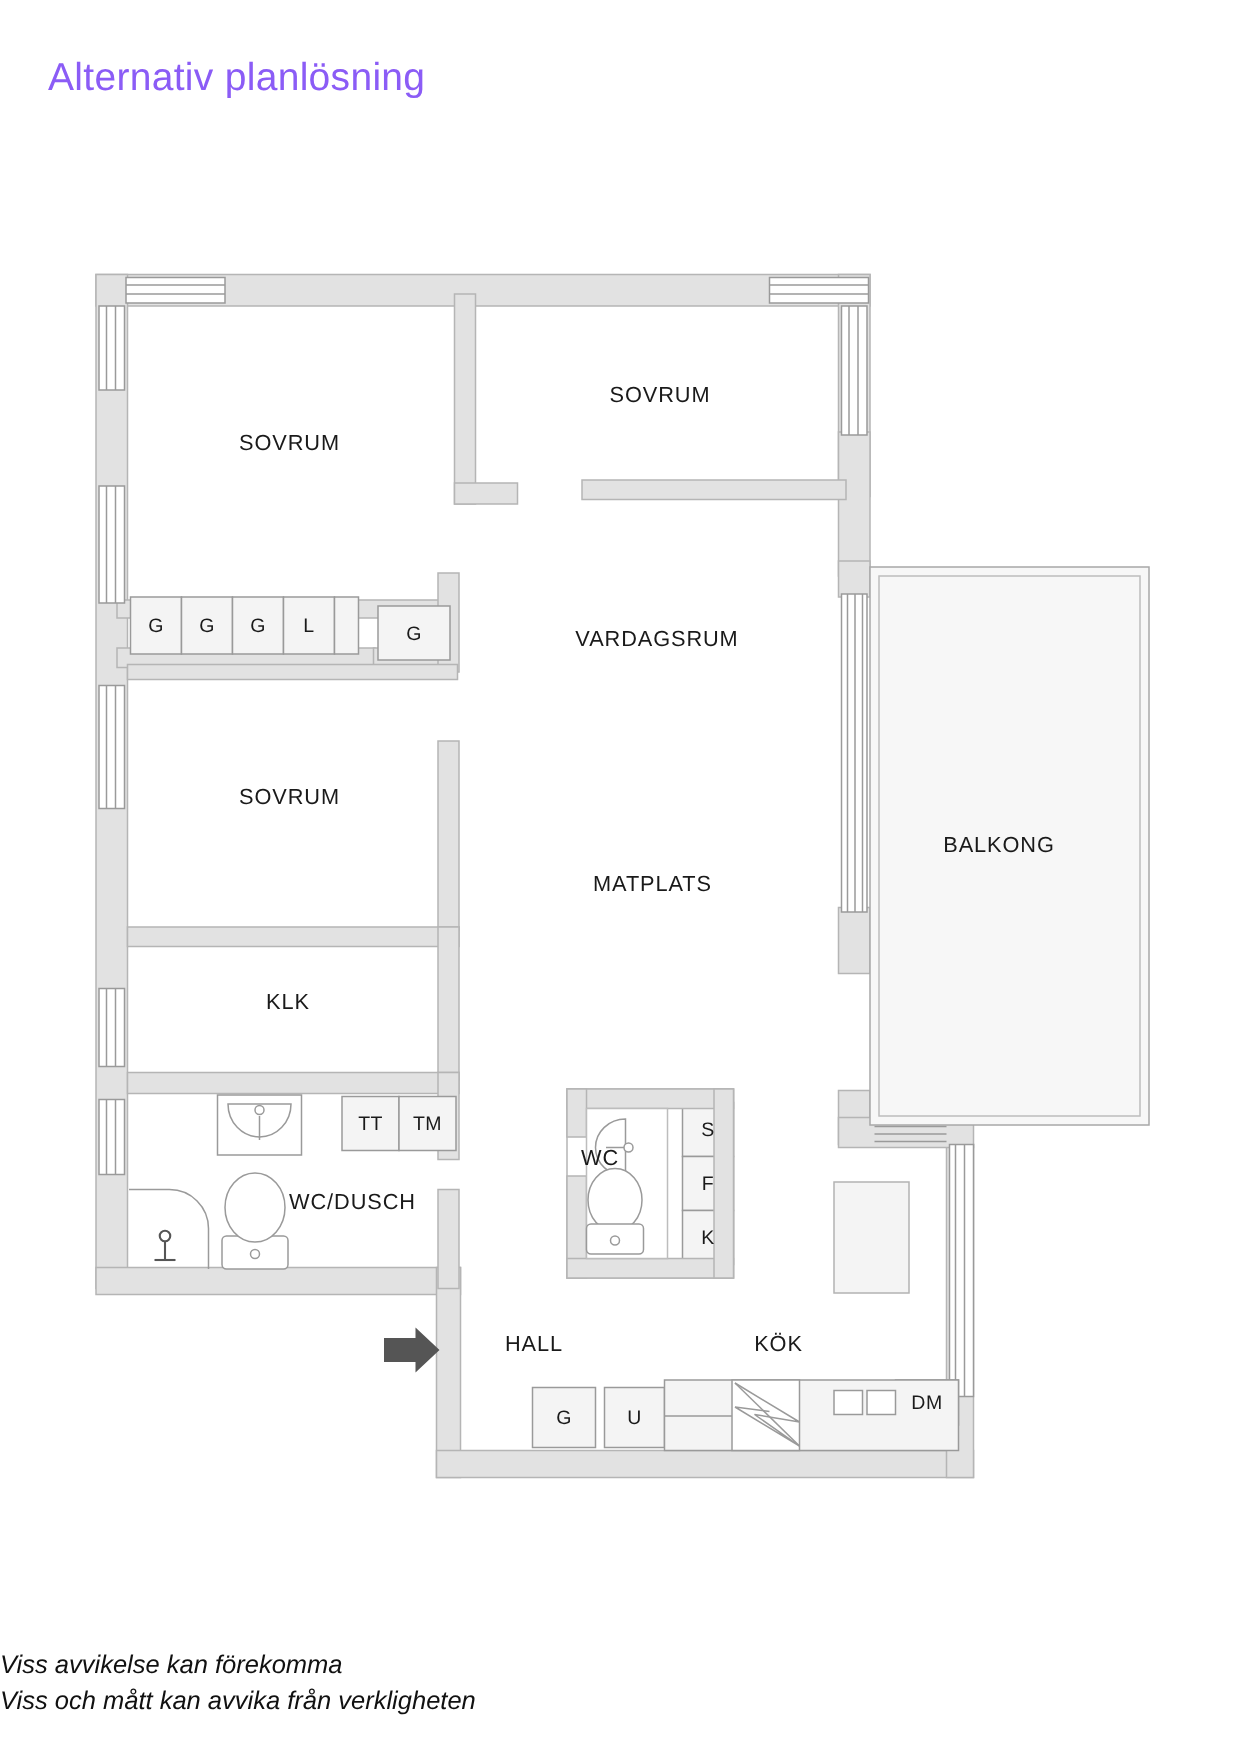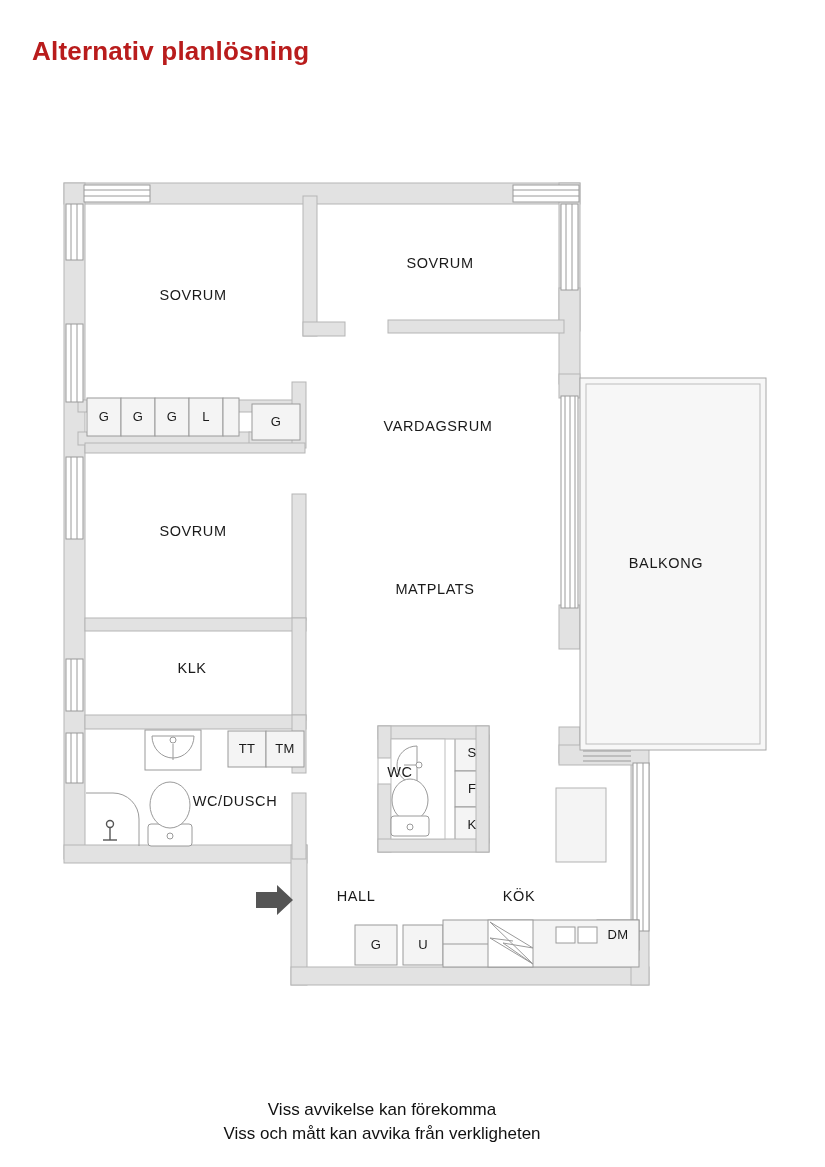--- a/index.html
+++ b/index.html
@@ -13,39 +13,39 @@
     position: relative;
     font-family: "Liberation Sans", sans-serif;
     color: #1a1a1a;
     overflow: hidden;
   }
   #page-title {
     position: absolute;
     left: 32px;
     top: 36px;
     font-size: 26px;
-    font-weight: 700;
+    font-weight: 400;
     letter-spacing: 0.2px;
-    color: #b91c1c;
+    color: #8b5cf6;
     white-space: nowrap;
   }
   #plan-svg {
     position: absolute;
     left: 0;
     top: 0;
   }
   #footer-note {
     position: absolute;
     left: 0;
     top: 1098px;
     width: 764px;
-    text-align: center;
     font-size: 17px;
     line-height: 24px;
     color: #111111;
+    font-style: italic;
   }
   .footer-line { display: block; }
   svg text {
     font-family: "Liberation Sans", sans-serif;
     fill: #1a1a1a;
   }
   .room-label {
     font-size: 14.5px;
     letter-spacing: 0.6px;
     text-anchor: middle;

